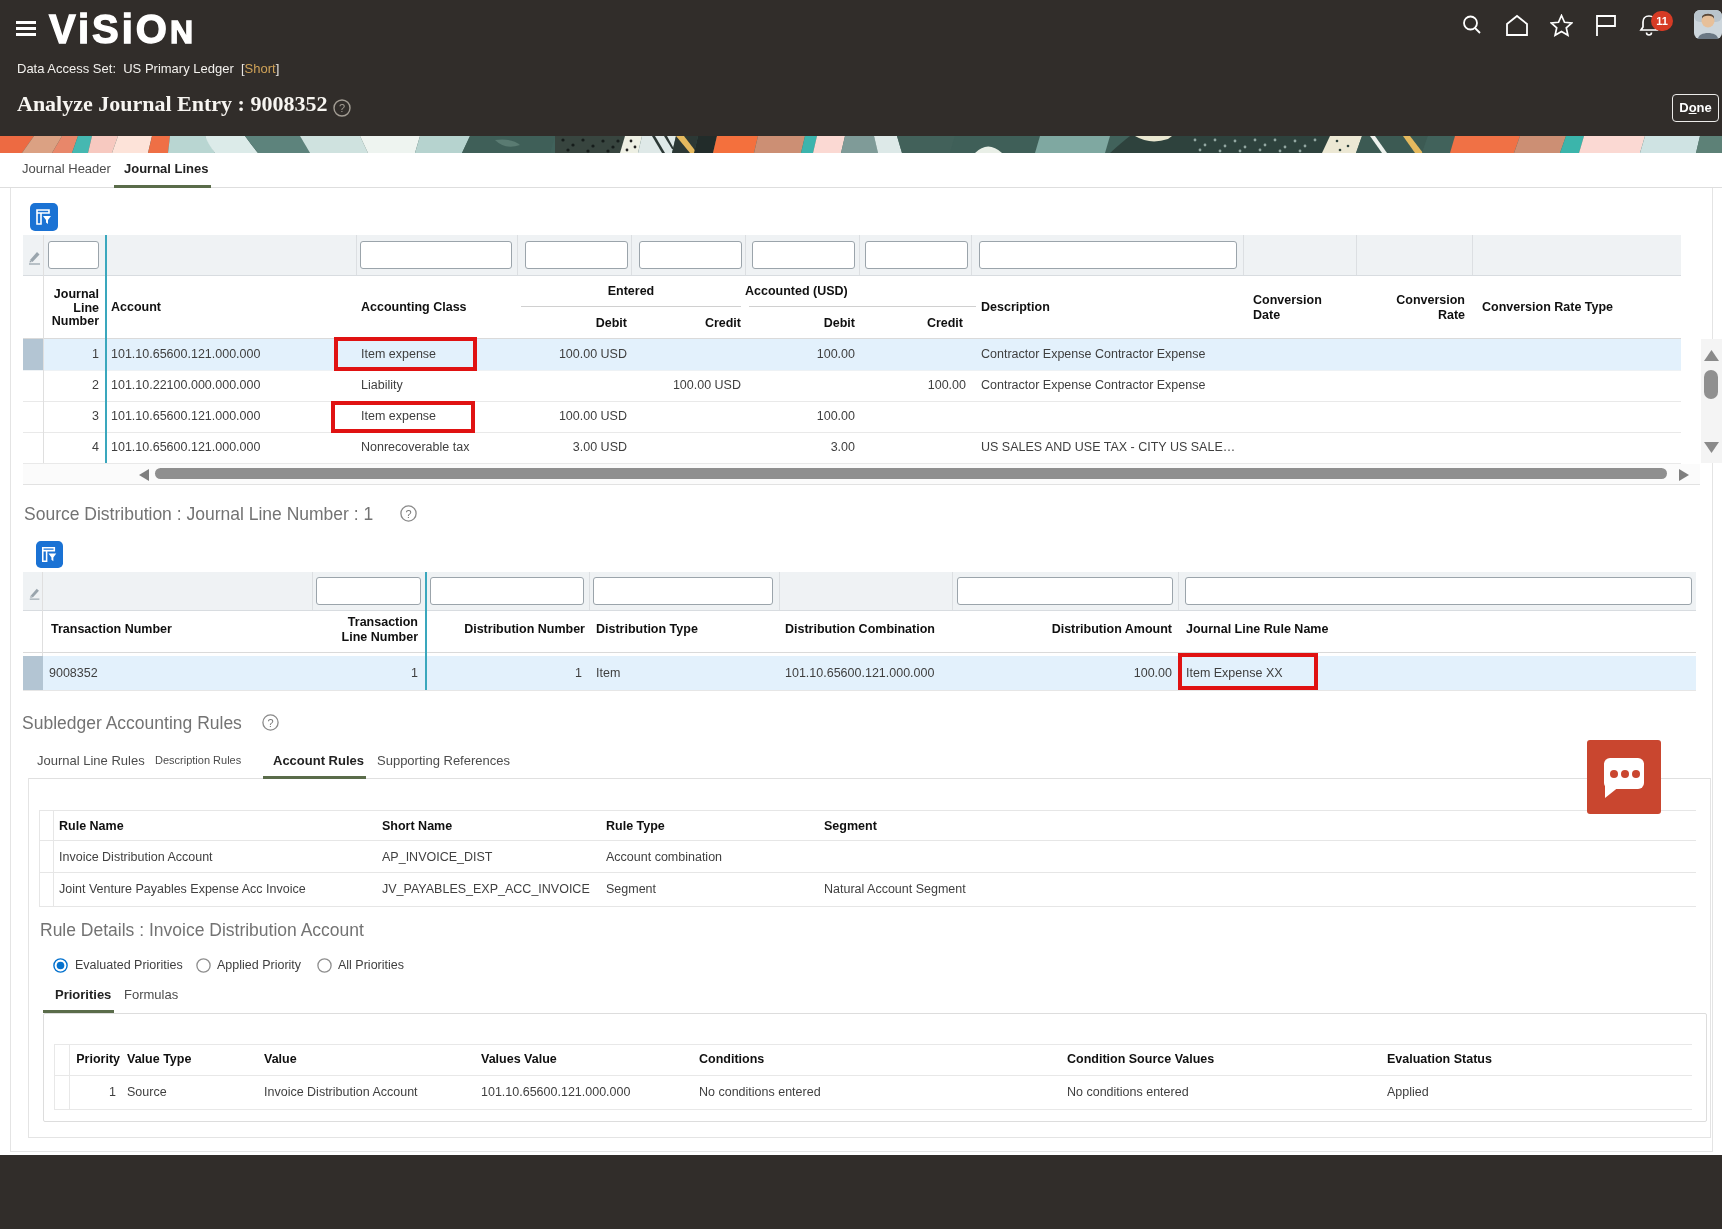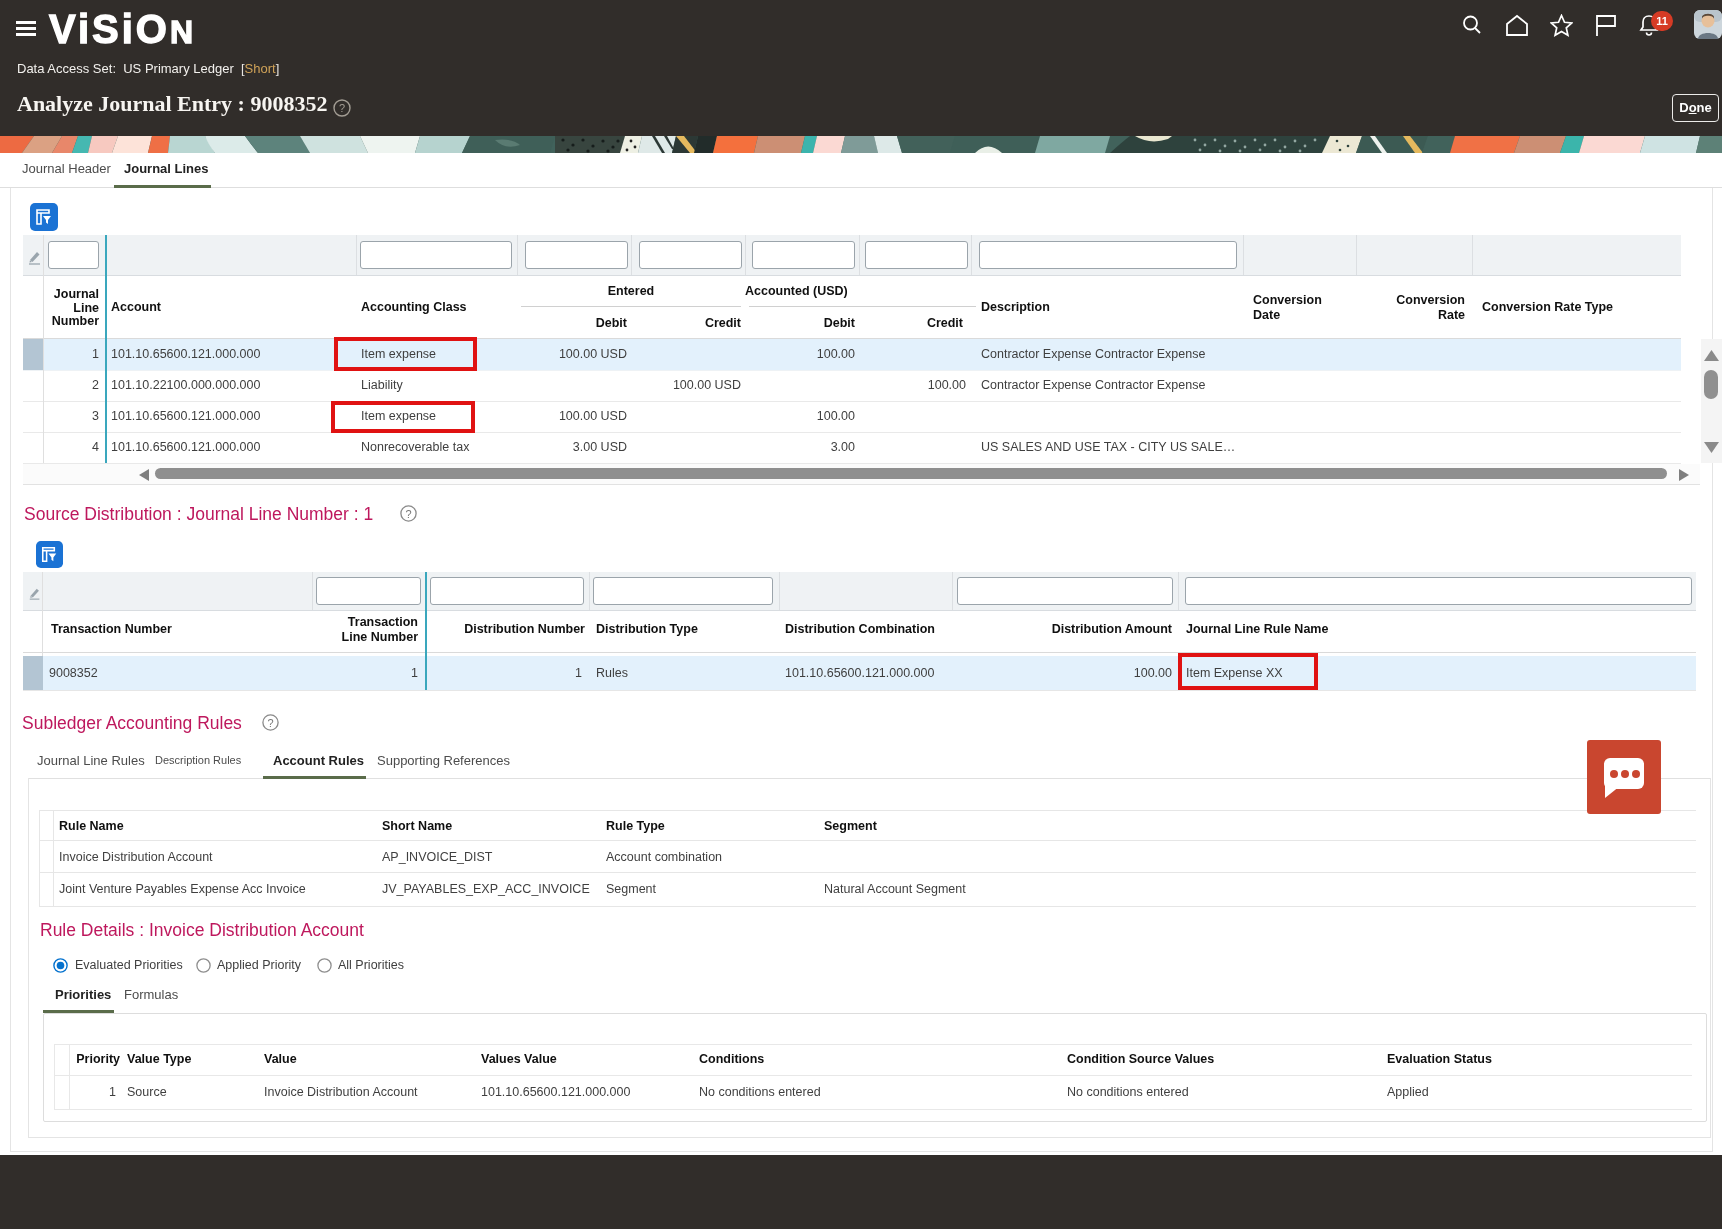--- a/index.html
+++ b/index.html
@@ -6,21 +6,21 @@
   body{width:1722px;height:1229px;position:relative;background:#fff;overflow:hidden;
        font-family:"Liberation Sans",sans-serif;}
   .abs{position:absolute;}
   .t{position:absolute;font-size:12.5px;color:#3f3f3f;white-space:nowrap;line-height:15px;}
   .b{font-weight:bold;color:#101010;}
   .ra{text-align:right;}
   .hl{position:absolute;background:#e4e4e4;height:1px;}
   .vl{position:absolute;background:#e4e4e4;width:1px;}
   .inp{position:absolute;background:#fff;border:1px solid #9ba4ab;border-radius:3px;}
   .redbox{position:absolute;border:4px solid #e01212;background:transparent;}
-  .ttl{position:absolute;font-size:17.5px;color:#be185d;white-space:nowrap;}
+  .ttl{position:absolute;font-size:17.5px;color:#737373;white-space:nowrap;}
 </style>
 </head>
 <body>
 
 <div class="abs" id="hdr" style="left:0;top:0;width:1722px;height:136px;background:#312d2a;"></div>
 
 <div class="abs" style="left:16px;top:21px;width:20px;height:3px;background:#fff;"></div>
 <div class="abs" style="left:16px;top:27px;width:20px;height:3px;background:#fff;"></div>
 <div class="abs" style="left:16px;top:33px;width:20px;height:3px;background:#fff;"></div>
 
@@ -306,21 +306,21 @@
 <div class="t b ra" style="left:1046px;top:622px;width:126px;">Distribution Amount</div>
 <div class="t b" style="left:1186px;top:622px;">Journal Line Rule Name</div>
 <div class="hl" style="left:23px;top:652px;width:1673px;background:#dadada;"></div>
 
 <div class="abs" style="left:23px;top:656px;width:1673px;height:34px;background:#e3f1fc;"></div>
 <div class="abs" style="left:23px;top:656px;width:20px;height:34px;background:#b3c5d3;"></div>
 <div class="hl" style="left:23px;top:690px;width:1673px;background:#e6e6e6;"></div>
 <div class="t" style="left:49px;top:666px;">9008352</div>
 <div class="t ra" style="left:368px;top:666px;width:50px;">1</div>
 <div class="t ra" style="left:532px;top:666px;width:50px;">1</div>
-<div class="t" style="left:596px;top:666px;">Rules</div>
+<div class="t" style="left:596px;top:666px;">Item</div>
 <div class="t" style="left:785px;top:666px;">101.10.65600.121.000.000</div>
 <div class="t ra" style="left:1072px;top:666px;width:100px;">100.00</div>
 <div class="t" style="left:1186px;top:666px;">Item Expense XX</div>
 <div class="abs" style="left:425px;top:572px;width:2px;height:118px;background:#3aa7bd;"></div>
 <div class="vl" style="left:42px;top:572px;height:84px;background:#dfdfdf;"></div>
 <div class="redbox" style="left:1178px;top:653px;width:132px;height:29px;"></div>
 
 <div class="ttl" style="left:22px;top:713px;">Subledger Accounting Rules</div>
 <svg class="abs" style="left:262px;top:714px" width="17" height="17" viewBox="0 0 17 17">
     <circle cx="8.5" cy="8.5" r="7.6" fill="none" stroke="#8a8a8a" stroke-width="1.3"></circle>

